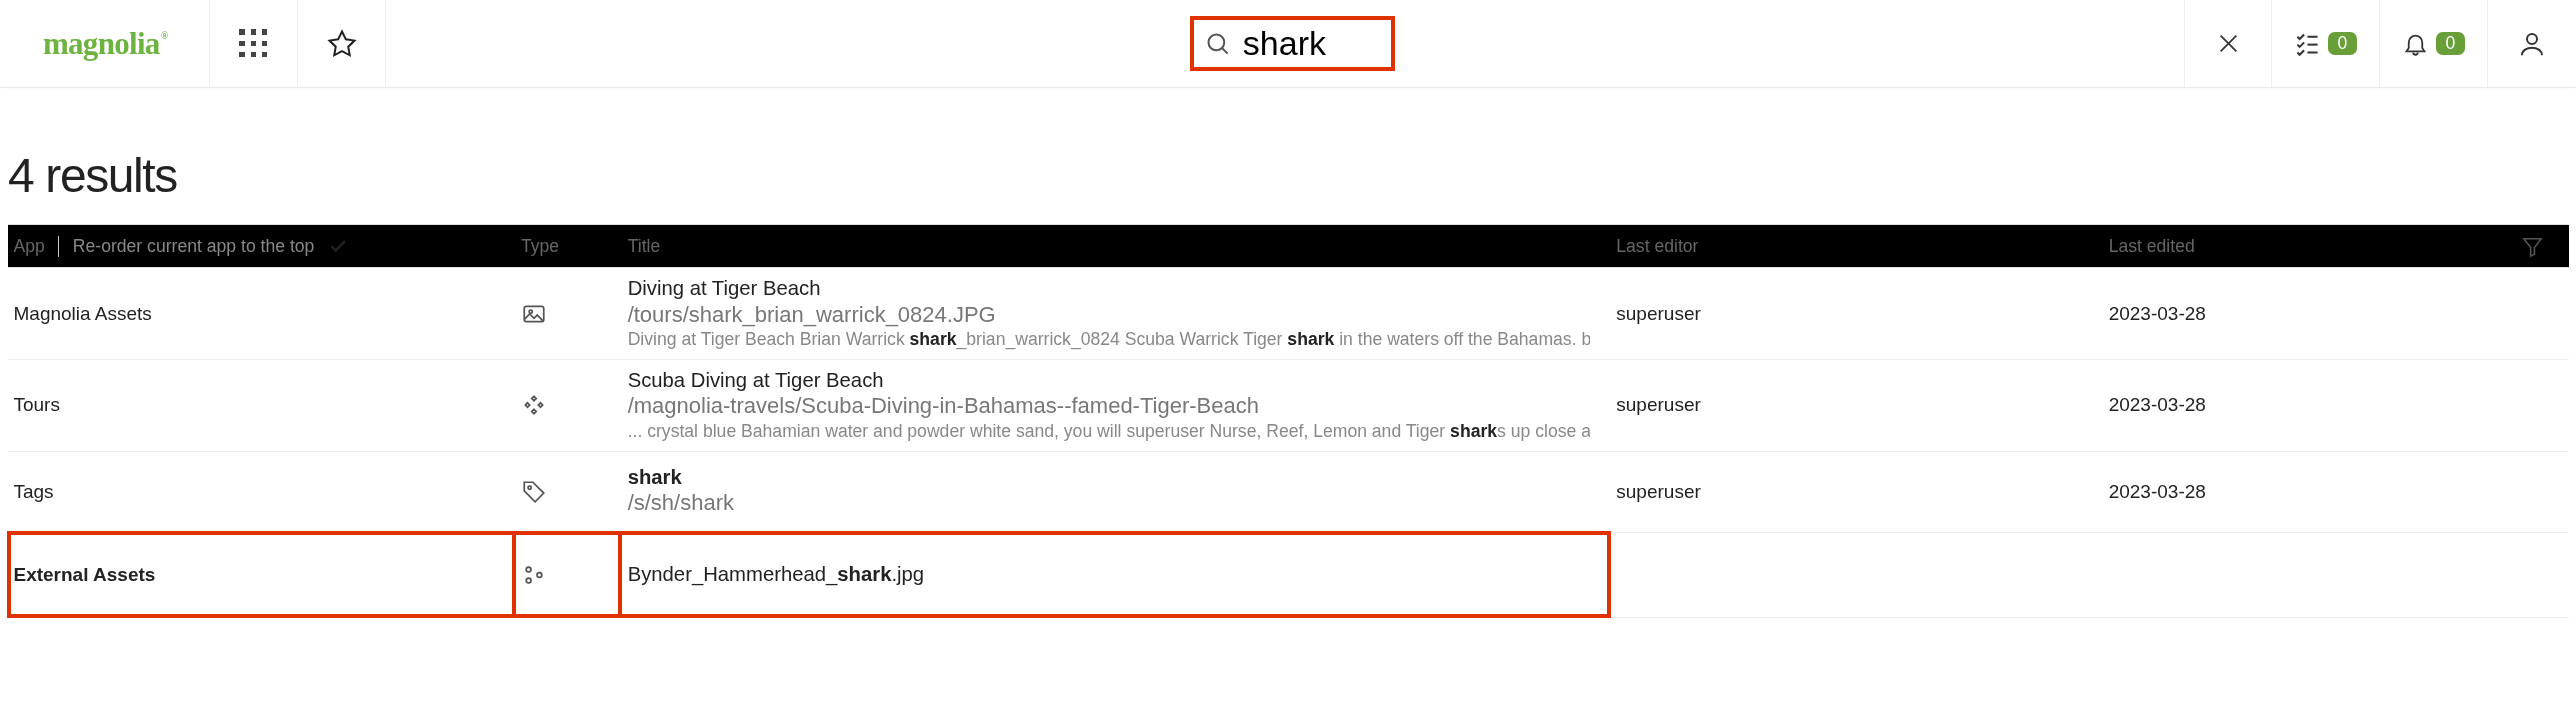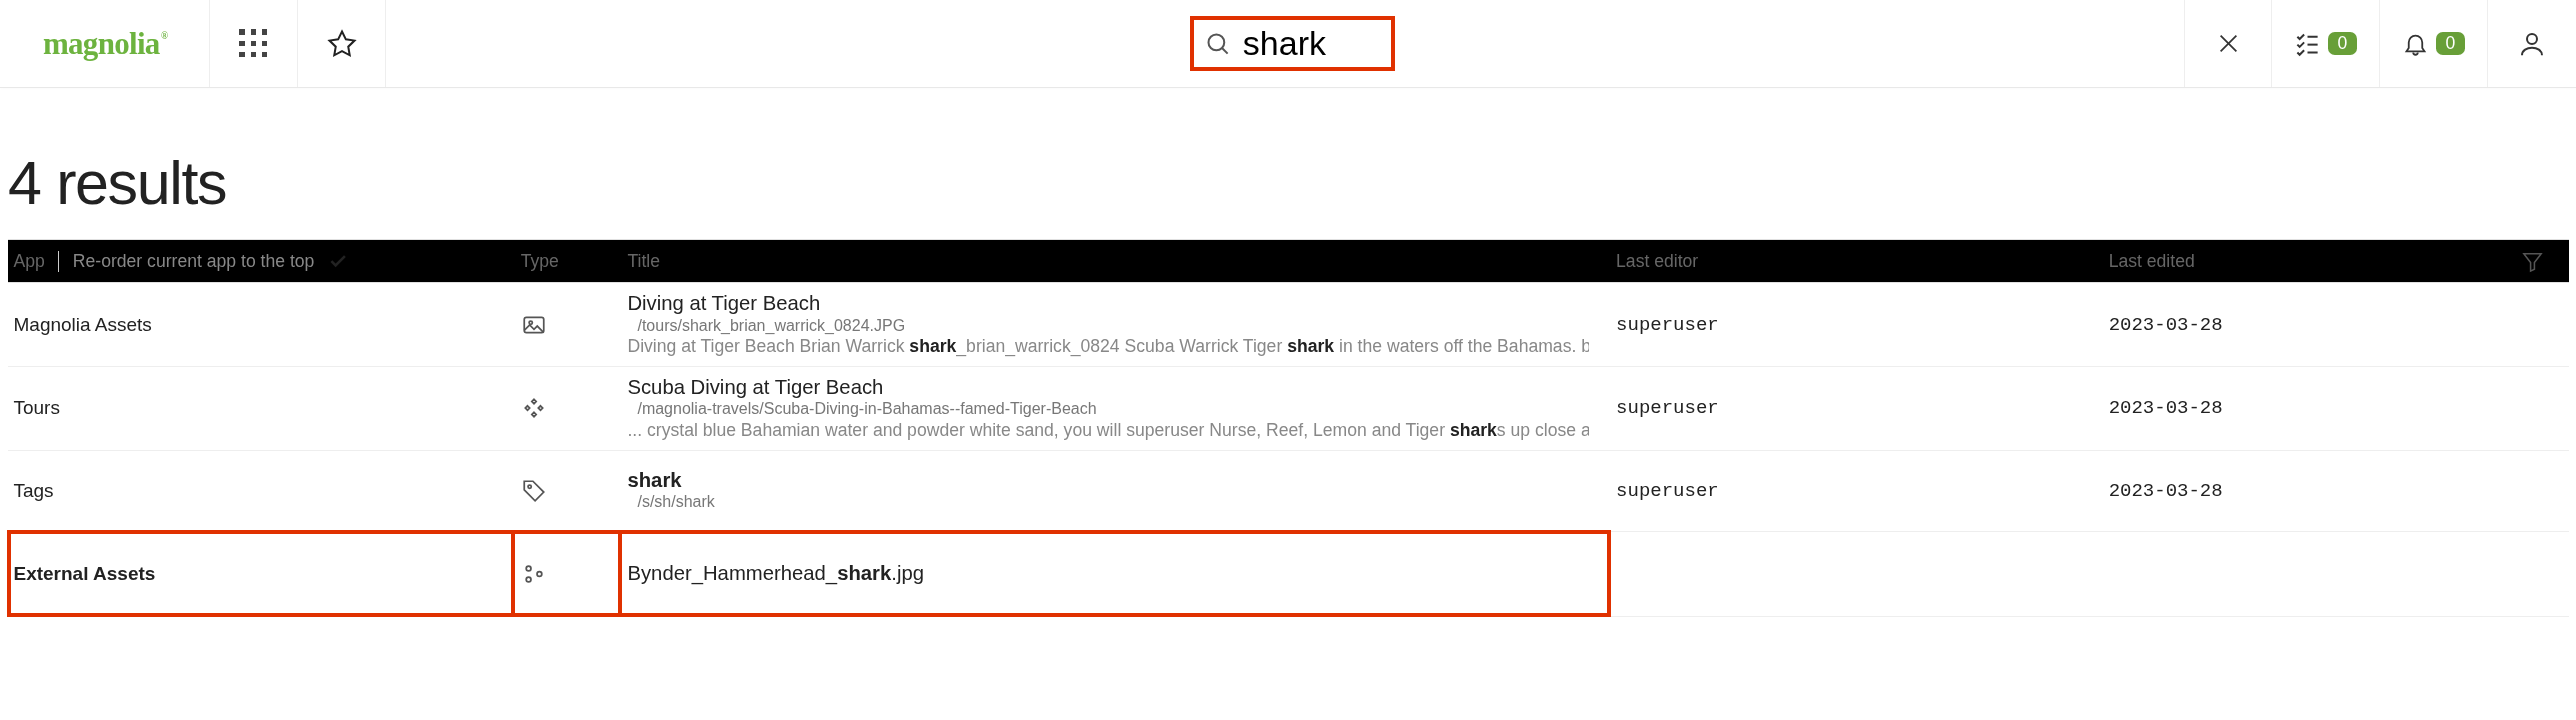--- a/index.html
+++ b/index.html
@@ -21,44 +21,44 @@
   .tasks-cell { width: 108px; }
   .notif-cell { width: 108px; }
   .user-cell { width: 88px; border-right: none; }
   .grid-icon { width: 28.4px; height: 28.4px; display: grid; grid-template-columns: repeat(3,1fr); grid-template-rows: repeat(3,1fr); gap: 5.4px; }
   .grid-icon span { background: #444; width: 5.4px; height: 5.4px; }
   .badge { display: inline-flex; align-items: center; gap: 6.8px; }
   .badge-count { background: #689f38; color: #fff; font-size: 17.6px; border-radius: 6.8px; padding: 1.4px 9.5px; font-weight: 500; }
 
   
   .main { padding: 27px 6.8px 0 8.1px; }
-  .results-heading { font-size: 61px; font-weight: 200; letter-spacing: -1.4px; margin-bottom: 21.7px; margin-top: 32.5px; }
+  .results-heading { font-size: 48px; font-weight: 200; letter-spacing: -1.4px; margin-bottom: 21.7px; margin-top: 32.5px; }
   .table { width: 100%; border-collapse: collapse; }
   .thead-row { background: #000000; }
   .thead-row th { font-weight: 400; font-size: 17.6px; color: #666; text-align: left; padding: 9.5px 5.4px; border-bottom: 1.4px solid #e0e0e0; border-top: 1.4px solid #e0e0e0; }
   .col-app { width: 515px; }
   .col-type { width: 108px; }
   .col-title { width: 989px; }
   .col-editor { width: 501px; }
   .col-edited { width: 420px; }
   .col-filter { width: 54px; }
   .app-header-inner { display: flex; align-items: center; gap: 13.5px; }
   .reorder-label { color: #888; border-left: 1.4px solid #ccc; padding-left: 13.5px; }
 
   .row td { border-bottom: 1.4px solid #eee; vertical-align: middle; padding: 0 5.4px; font-size: 19px; }
   .row-tall td { height: 81px; }
   .row-mid td { height: 81px; }
   .row-ext td { height: 85px; }
 
   .app-cell-content { font-size: 20.3px; }
   .title-block { padding: 9px 0; }
   .title-line { font-size: 20.3px; margin-bottom: 1.4px; }
-  .path-line { font-size: 16px; color: #777; margin-bottom: 1.4px; margin-left: 10px; }
+  .path-line { font-size: 22px; color: #777; margin-bottom: 1.4px; }
   .desc-line { font-size: 17.6px; color: #888; white-space: nowrap; overflow: hidden; text-overflow: clip; max-width: 962px; }
-  .editor-cell, .edited-cell { font-size: 20.3px; font-family: Liberation Mono, monospace; }
+  .editor-cell, .edited-cell { font-size: 20.3px; }
 
   .hl { font-weight: 700; color: #222; }
 
   .row-highlight-app { position: relative; }
   .row-highlight-app::before { content: ""; position: absolute; left: -1.4px; right: 0; top: -1.4px; bottom: -1.4px; border: 4.1px solid #e03100; pointer-events: none; }
   .row-highlight-title { position: relative; }
   .row-highlight-title::before { content: ""; position: absolute; left: 0; right: 0; top: -1.4px; bottom: -1.4px; border-top: 4.1px solid #e03100; border-bottom: 4.1px solid #e03100; border-right: 4.1px solid #e03100; pointer-events: none; }
 
   svg { display: block; }
 </style>

